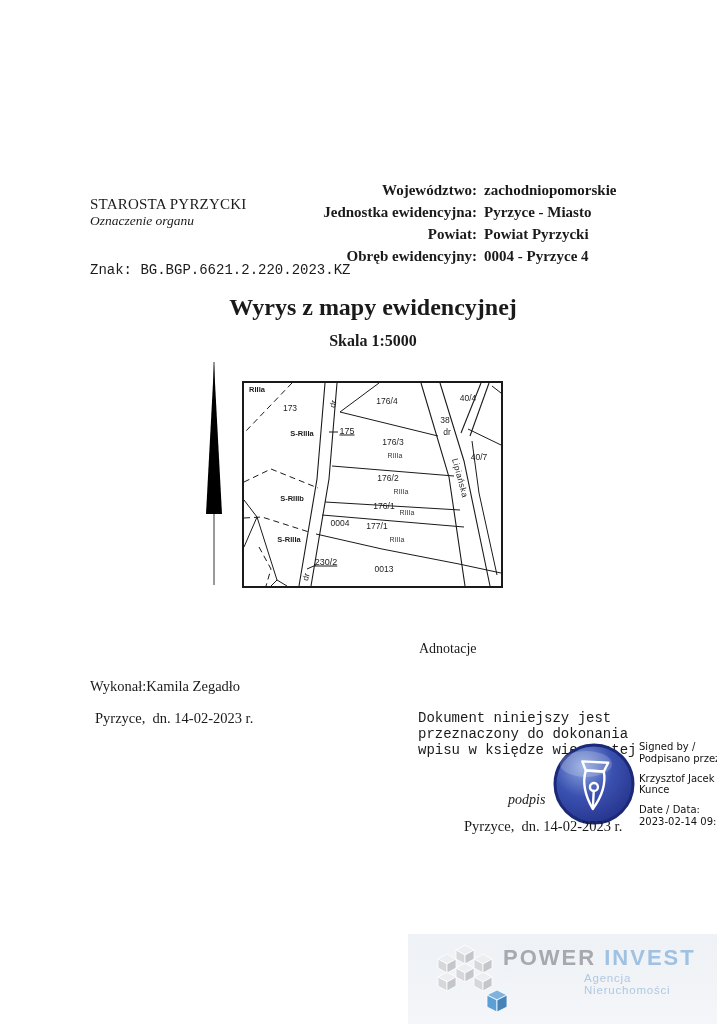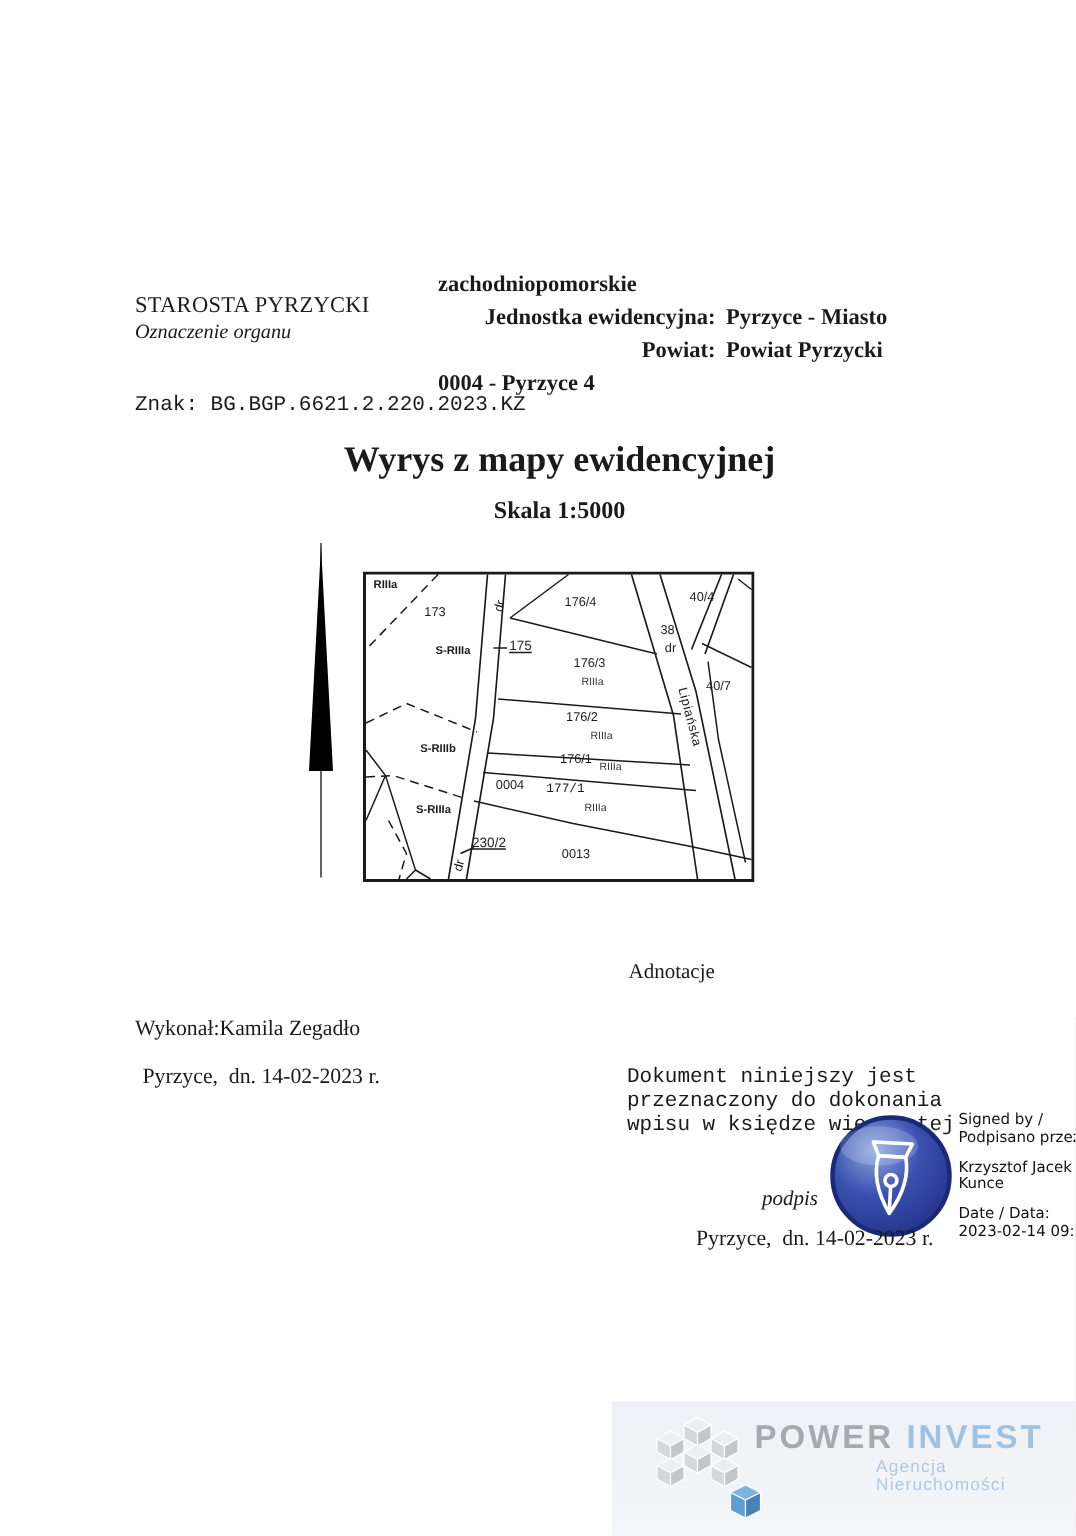--- a/index.html
+++ b/index.html
@@ -53,31 +53,33 @@
 <div class="page">
 
   <div class="abs" style="left:90px;top:196px;">
     <div class="org-name">STAROSTA PYRZYCKI</div>
     <div class="org-caption">Oznaczenie organu</div>
     <div class="org-ref" style="margin-top:33px;font-family:Liberation Mono, monospace;">Znak: BG.BGP.6621.2.220.2023.KZ</div>
   </div>
 
   <div class="abs" style="left:285px;top:179px;">
     <div class="loc-row">
+      <div class="loc-label">Województwo:</div>
       <div class="loc-value">zachodniopomorskie</div>
     </div>
     <div class="loc-row">
       <div class="loc-label">Jednostka ewidencyjna:</div>
       <div class="loc-value">Pyrzyce - Miasto</div>
     </div>
     <div class="loc-row">
       <div class="loc-label">Powiat:</div>
       <div class="loc-value">Powiat Pyrzycki</div>
     </div>
     <div class="loc-row">
+      <div class="loc-label">Obręb ewidencyjny:</div>
       <div class="loc-value">0004 - Pyrzyce 4</div>
     </div>
   </div>
 
   <div class="abs doc-title" style="left:203px;top:294px;width:340px;">Wyrys z mapy ewidencyjnej</div>
   <div class="abs doc-scale" style="left:203px;top:332px;width:340px;">Skala 1:5000</div>
 
   <svg class="abs" style="left:201px;top:356px;" width="26" height="233" viewBox="0 0 26 233">
     <line x1="13" y1="6" x2="13" y2="229" stroke="#555" stroke-width="1.2"></line>
     <polygon points="13,8 5,158 21,158" fill="#000"></polygon>
@@ -133,21 +135,21 @@
         <span class="mlab" style="left: 151px; top: 61px;">176/3</span>
         <span class="mlab small" style="left: 153px; top: 74px;">RIIIa</span>
         <span class="mlab" style="left: 237px; top: 76px;">40/7</span>
         <span class="mlab street" style="left: 218px; top: 97px; transform: translate(-50%, -50%) rotate(75deg);">Lipiańska</span>
         <span class="mlab" style="left: 146px; top: 97px;">176/2</span>
         <span class="mlab small" style="left: 159px; top: 110px;">RIIIa</span>
         <span class="mlab bold" style="left: 50px; top: 118px;">S-RIIIb</span>
         <span class="mlab" style="left: 142px; top: 125px; text-align: center;">176/1</span>
         <span class="mlab small" style="left: 165px; top: 131px;">RIIIa</span>
         <span class="mlab" style="left: 98px; top: 142px;">0004</span>
-        <span class="mlab" style="left: 135px; top: 145px; font-family: Liberation Mono, monospace;">177/1</span>
+        <span class="mlab" style="left: 135px; top: 145px;">177/1</span>
         <span class="mlab small" style="left: 155px; top: 158px;">RIIIa</span>
         <span class="mlab bold" style="left: 47px; top: 159px;">S-RIIIa</span>
         <span class="mlab und" style="left: 84px; top: 181px;">230/2</span>
         <span class="mlab" style="left: 64px; top: 196px; transform: translate(-50%, -50%) rotate(-75deg);">dr</span>
         <span class="mlab" style="left: 142px; top: 188px;">0013</span>
       </div>
   </div>
 
   <div class="abs plain14" style="left:419px;top:641px;">Adnotacje</div>
 

